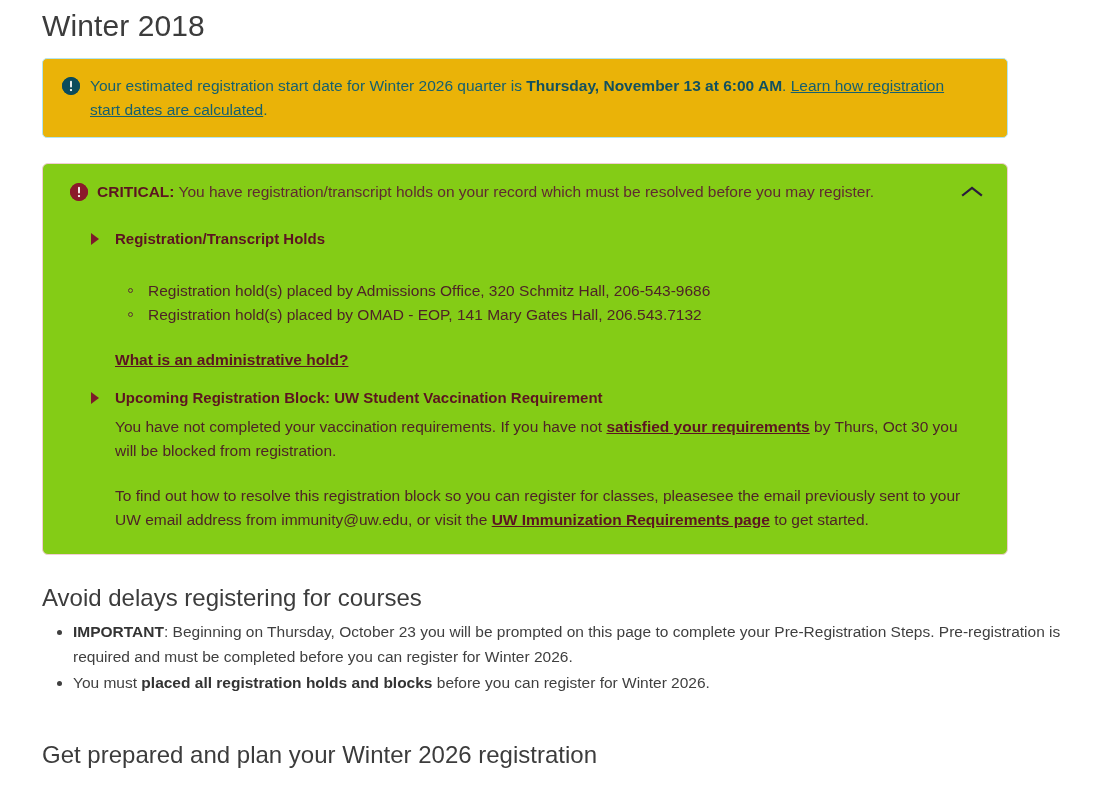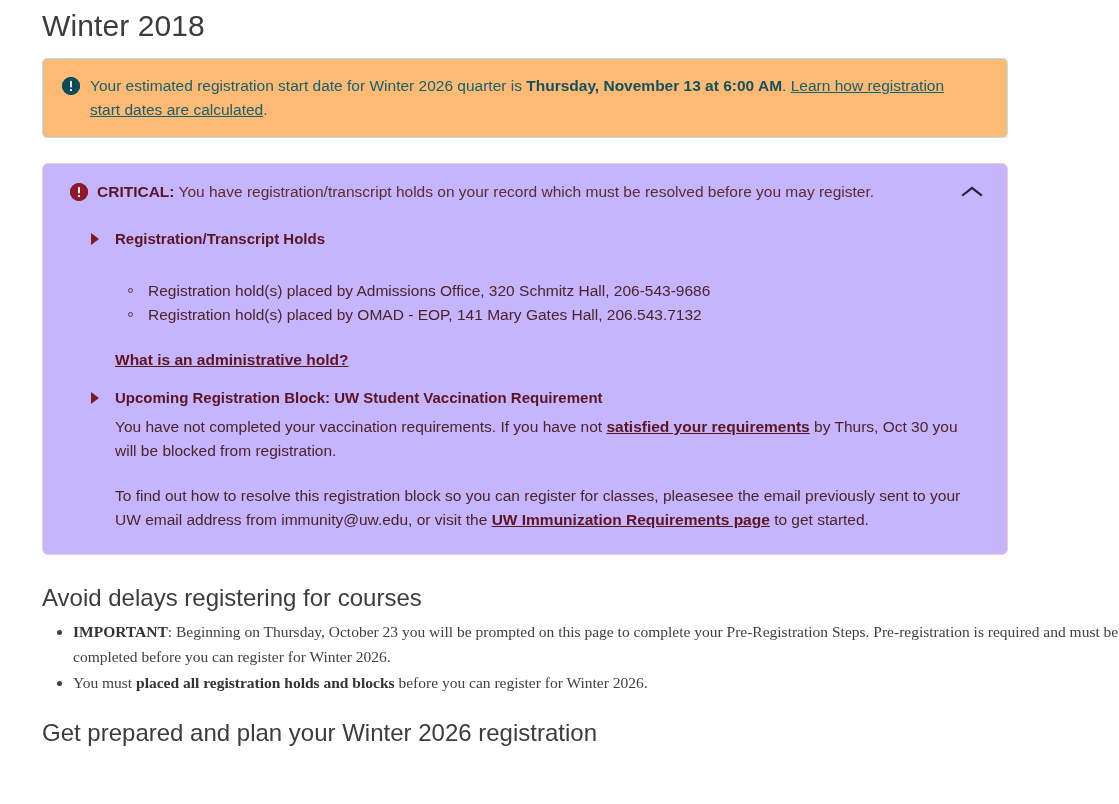--- a/index.html
+++ b/index.html
@@ -30,21 +30,21 @@
     padding-top: 7px;
     letter-spacing: 0.1px;
     line-height: 38px;
   }
 
   
   .info-banner {
     width: 966px;
     box-sizing: border-box;
     margin-top: 13px;
-    background: #fdba74;
+    background: #eab308;
     border: 1px solid #b2e6f0;
     border-radius: 5px;
     padding: 15px 20px 15px 19px;
     display: flex;
     align-items: flex-start;
     gap: 10px;
   }
   .icon-circle {
     flex: 0 0 auto;
     width: 18px;
@@ -67,21 +67,21 @@
   .info-text a {
     color: #16606f;
     text-decoration: underline;
   }
 
   
   .alert {
     width: 966px;
     box-sizing: border-box;
     margin-top: 25px;
-    background: #c4b5fd;
+    background: #84cc16;
     border: 1px solid #f2cdd3;
     border-radius: 6px;
     padding: 0 0 22px 0;
   }
   .alert-head {
     display: flex;
     align-items: flex-start;
     padding: 17px 20px 13px 27px;
   }
   .alert-head .icon-circle { background: #8b1a2b; margin-top: 2px; }
@@ -165,29 +165,29 @@
   .admin-link-wrap { margin-top: 21px; }
 
   
   .section-title {
     font-size: 24px;
     font-weight: 400;
     color: #3c3c3c;
     margin: 27px 0 0 0;
     line-height: 32px;
   }
-  .section-title.second { margin-top: 22px; }
+  .section-title.second { margin-top: 44px; }
   .bullets {
     margin: 5px 0 0 0;
     padding-left: 31px;
     font-size: 15.5px;
     line-height: 25px;
     color: #3f3f3f;
   }
-  .bullets li { margin: 0; font-family: Liberation Serif, serif; }
+  .bullets li { margin: 0; }
   .bullets li + li { margin-top: 1px; }
   .bullets b { font-weight: 700; color: #333333; }
 </style>
 </head>
 <body>
 
 <div class="page">
 
   <h1 class="page-title">Winter 2018</h1>
 

